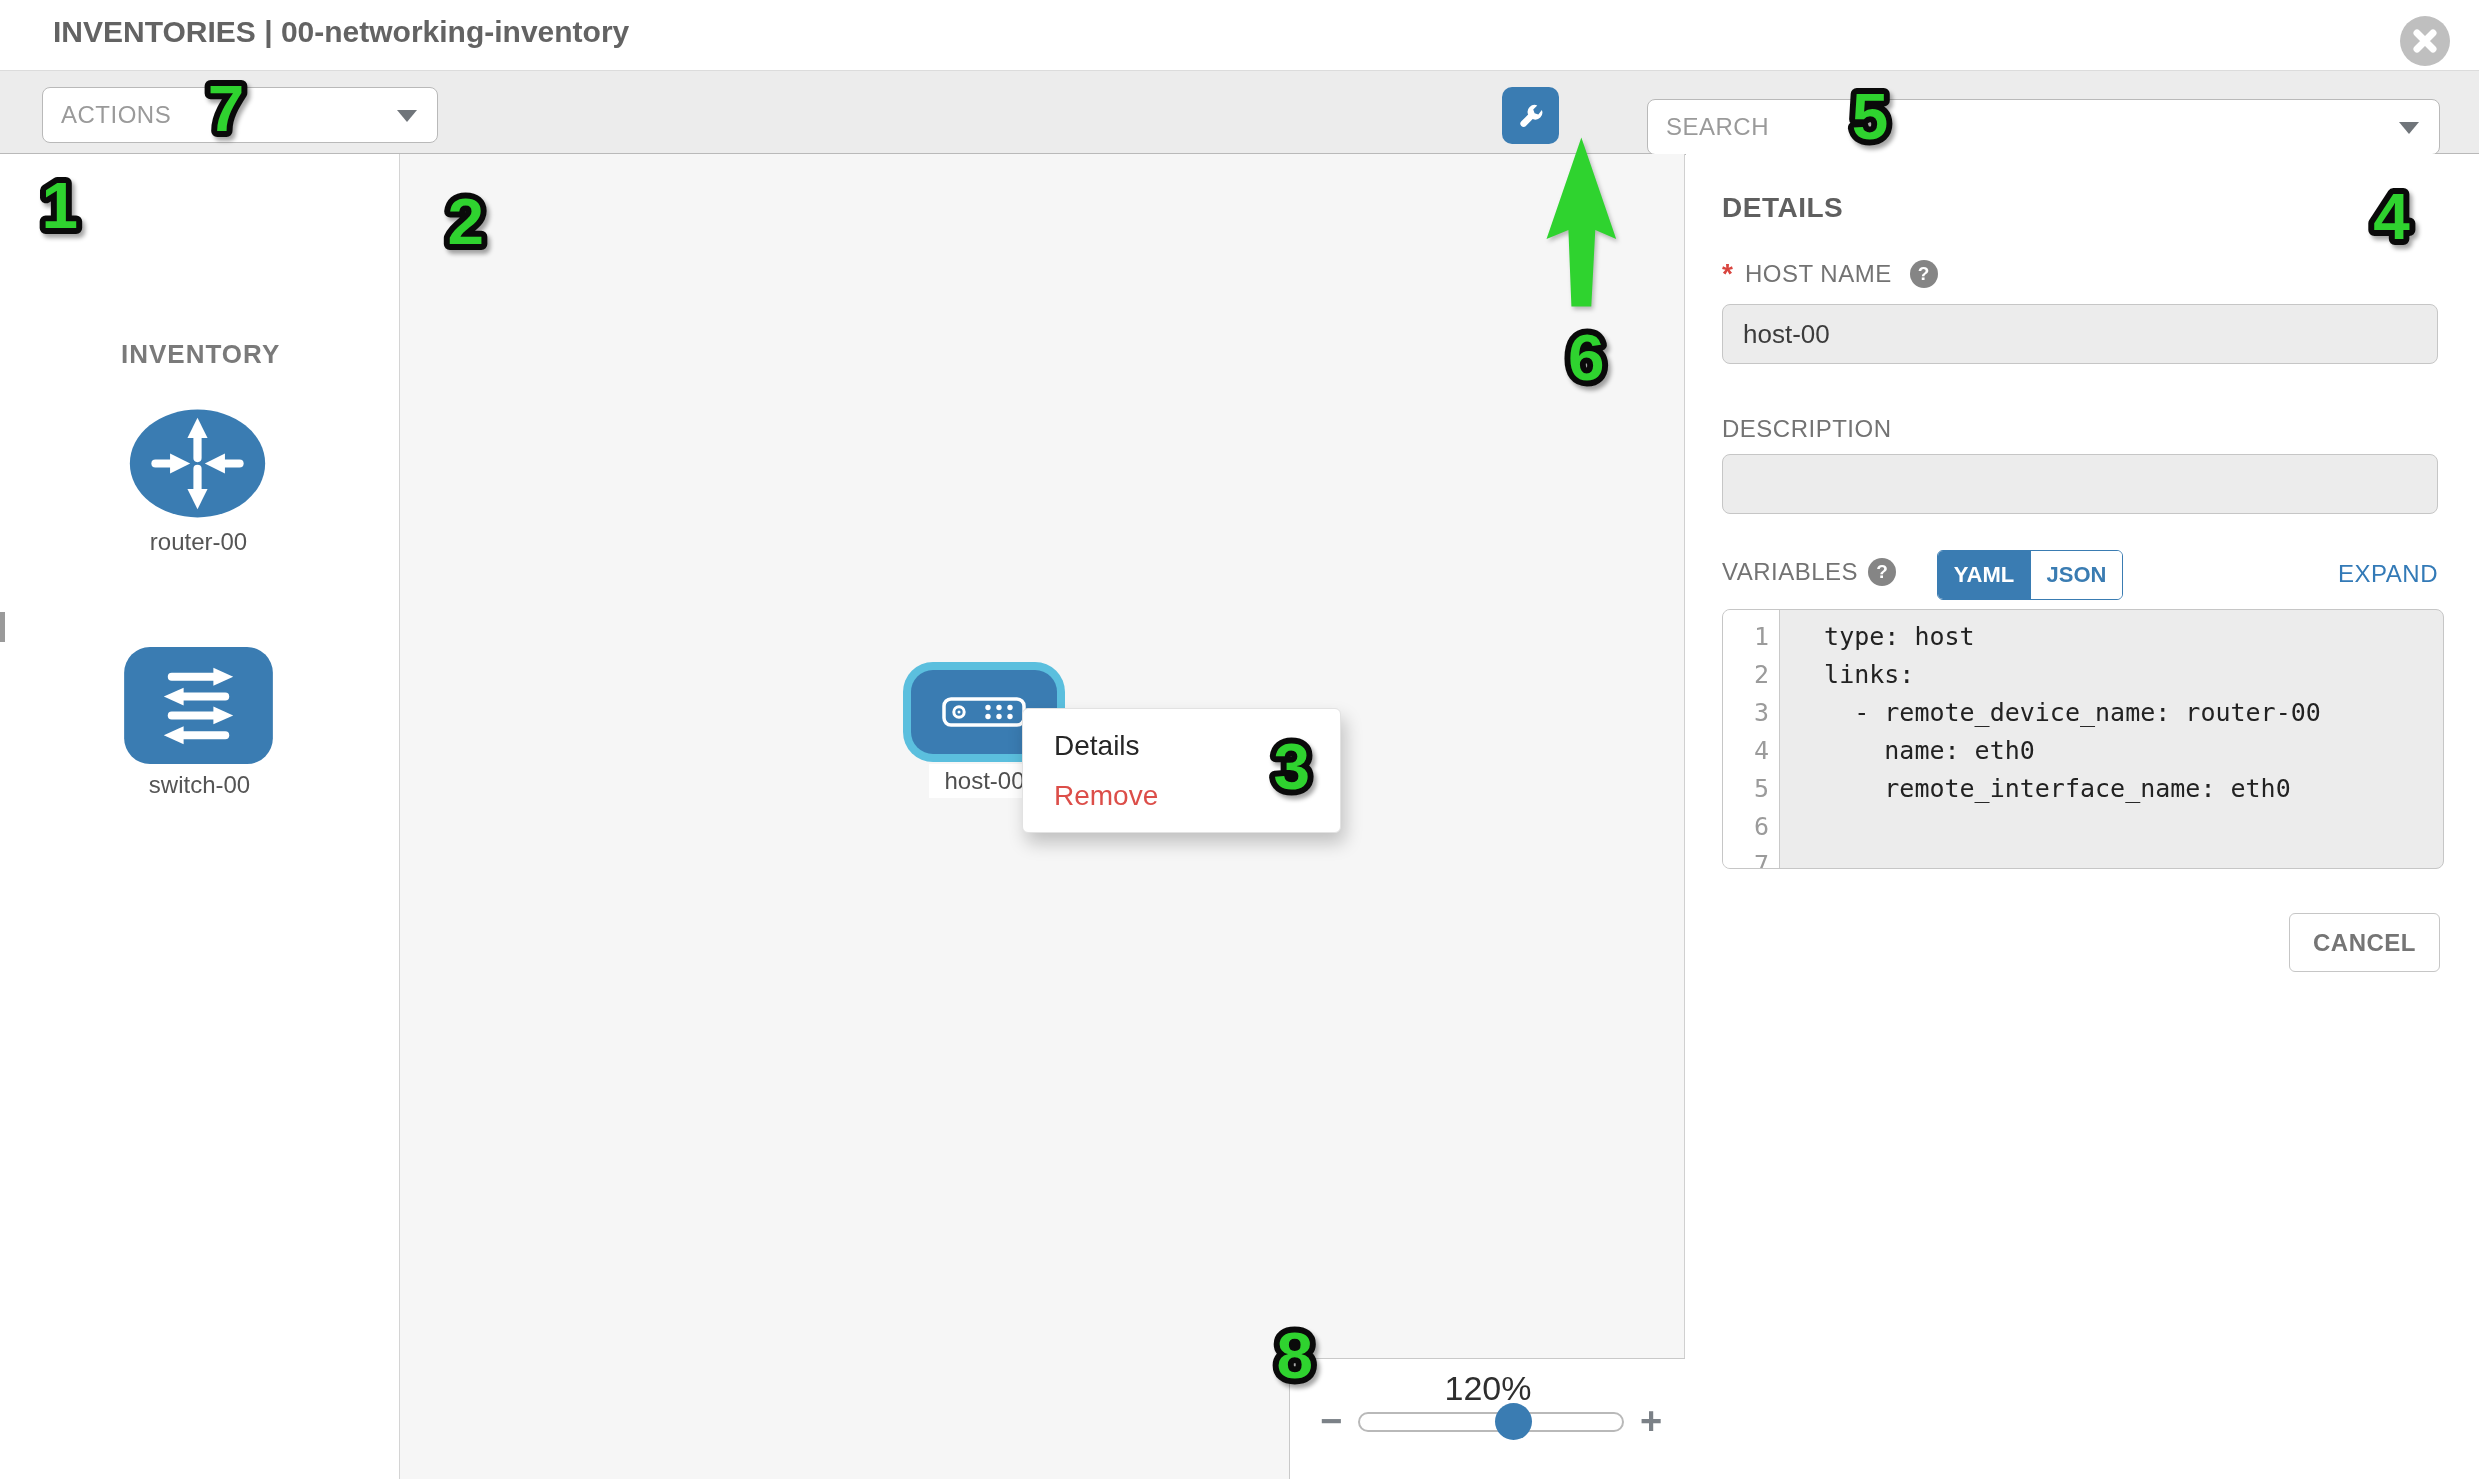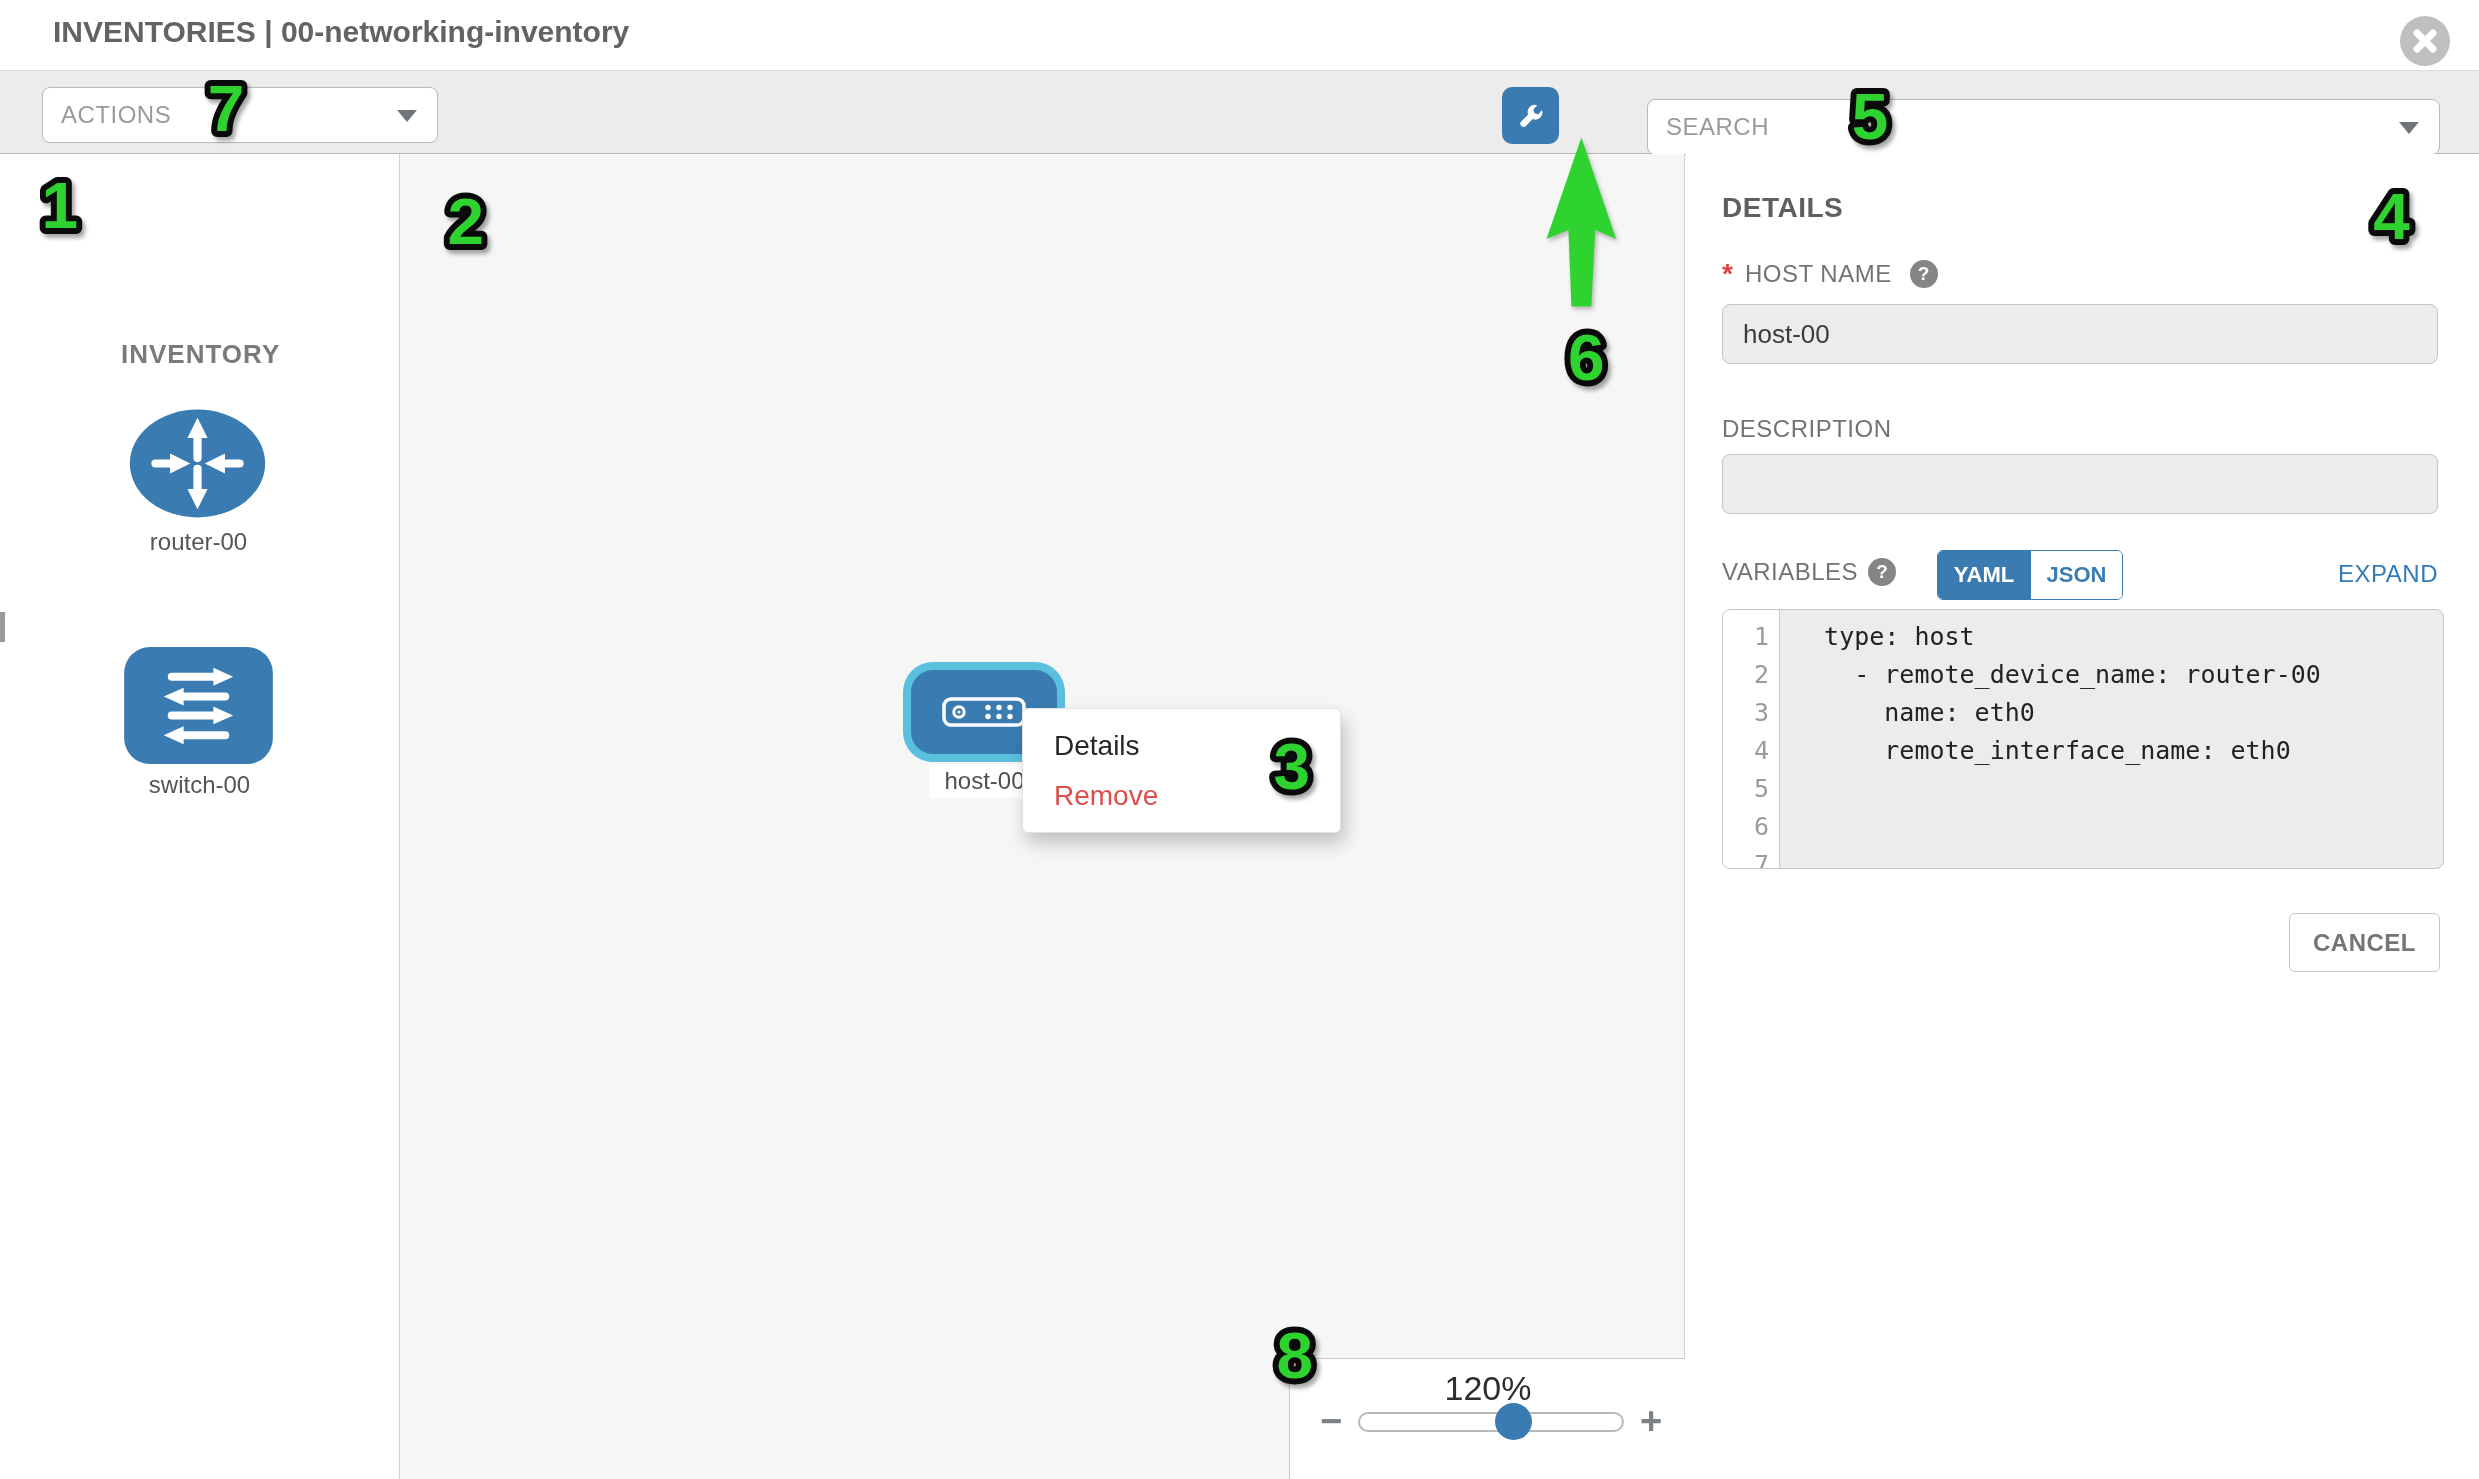--- a/index.html
+++ b/index.html
@@ -257,20 +257,21 @@
           <div class="ln">1</div>
           <div class="ln">2</div>
           <div class="ln">3</div>
           <div class="ln">4</div>
           <div class="ln">5</div>
           <div class="ln">6</div>
           <div class="ln">7</div>
         </div>
       <div id="code-area">
           <div class="cl">  type: host</div>
+          <div class="cl">  links:</div>
           <div class="cl">    - remote_device_name: router-00</div>
           <div class="cl">      name: eth0</div>
           <div class="cl">      remote_interface_name: eth0</div>
         </div>
     </div>
 
     <div id="cancel-btn">CANCEL</div>
   </div>
 
   <svg id="annotations" viewBox="0 0 2492 1487">

